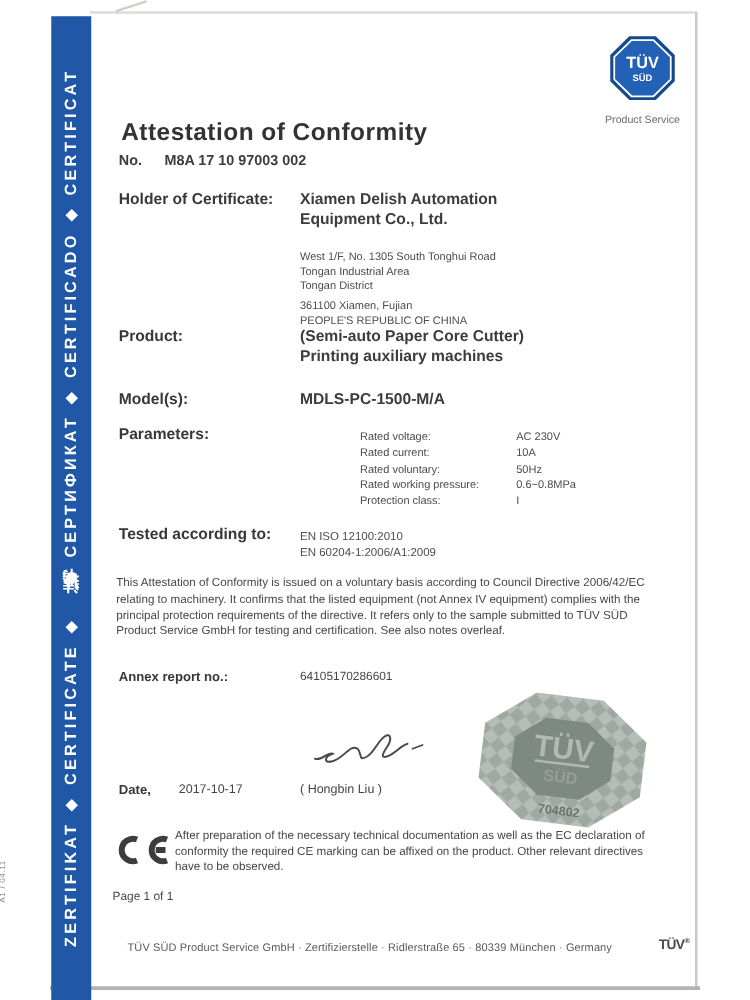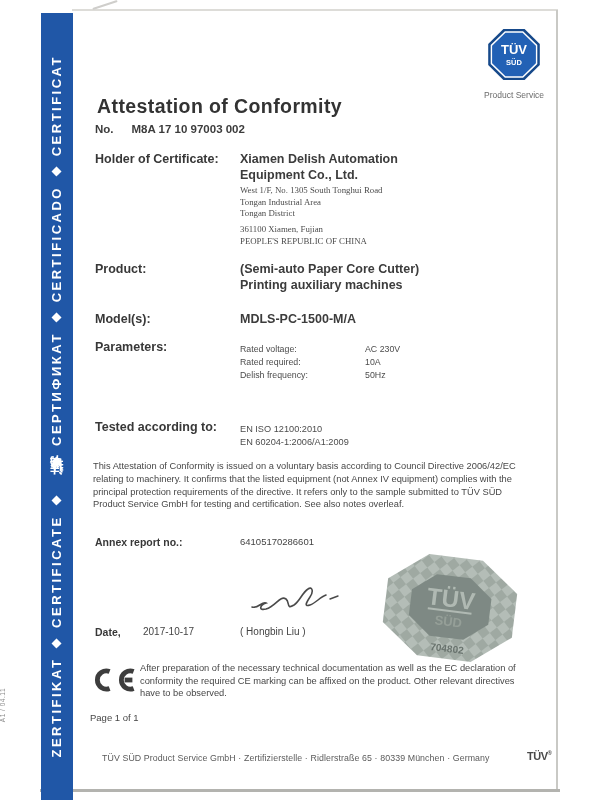--- a/index.html
+++ b/index.html
@@ -30,26 +30,26 @@
   
   .title { position:absolute; left:97px; top:95px; font-size:19.5px; font-weight:bold;
            color:#333333; letter-spacing:0.4px; }
   .cert-no { position:absolute; left:95px; top:123px; font-size:11.5px; font-weight:bold; color:#3c3c3c; }
   .cert-no .no-val { margin-left:18px;text-align:right; }
 
   
   .row-label { position:absolute; left:95px; font-size:12.5px; font-weight:bold; color:#383838; }
   .row-value { position:absolute; left:240px; color:#3c3c3c; }
   .bold-val { font-size:12.5px; font-weight:bold; line-height:1.25; color:#3c3c3c; }
-  .addr { margin-top:2px; font-size:8.8px; line-height:1.32; color:#4c4c4c;font-family:Liberation Serif, serif; }
+  .addr { margin-top:17px; font-size:8.8px; line-height:1.32; color:#4c4c4c; }
   .addr .addr-gap { margin-top:4px; }
 
   .param-table { font-size:8.8px; line-height:1.45; color:#4c4c4c; }
   .param-row { display:flex; }
-  .param-name { width:125px; }
+  .param-name { width:125px;margin-left:48px; }
   .standards { font-size:9.2px; line-height:1.4; color:#4c4c4c; }
 
   .statement { position:absolute; left:93px; top:460px; width:436px;
                font-size:9.3px; line-height:1.38; color:#474747; }
 
   .report-label { position:absolute; left:95px; top:536px; font-size:10.5px; font-weight:bold; color:#383838; }
   .report-value { position:absolute; left:240px; top:536px; font-size:9.5px; color:#444444; }
 
   .signature-svg { position:absolute; left:246px; top:583px; }
   .date-label  { position:absolute; left:95px;  top:626px; font-size:10.5px; font-weight:bold; color:#383838; }
@@ -119,26 +119,34 @@
   <div class="row-label" style="top:312px">Model(s):</div>
   <div class="row-value bold-val" style="top:312px">MDLS-PC-1500-M/A</div>
 
   <div class="row-label" style="top:340px">Parameters:</div>
   <div class="row-value param-table" style="top:343px">
     <div class="param-row">
       <span class="param-name">Rated voltage:</span>
       <span>AC 230V</span>
     </div>
     <div class="param-row">
-      <span class="param-name">Rated required:</span>
+      <span class="param-name">Rated current:</span>
       <span>10A</span>
     </div>
     <div class="param-row">
-      <span class="param-name">Delish frequency:</span>
+      <span class="param-name">Rated voluntary:</span>
       <span>50Hz</span>
+    </div>
+    <div class="param-row">
+      <span class="param-name">Rated working pressure:</span>
+      <span>0.6~0.8MPa</span>
+    </div>
+    <div class="param-row">
+      <span class="param-name">Protection class:</span>
+      <span>I</span>
     </div>
   </div>
 
   <div class="row-label" style="top:420px">Tested according to:</div>
   <div class="row-value standards" style="top:423px">
     <div>EN ISO 12100:2010</div>
     <div>EN 60204-1:2006/A1:2009</div>
   </div>
 
   <div class="statement">This Attestation of Conformity is issued on a voluntary basis according to Council Directive 2006/42/EC relating to machinery. It confirms that the listed equipment (not Annex IV equipment) complies with the principal protection requirements of the directive. It refers only to the sample submitted to TÜV SÜD Product Service GmbH for testing and certification. See also notes overleaf.</div>

